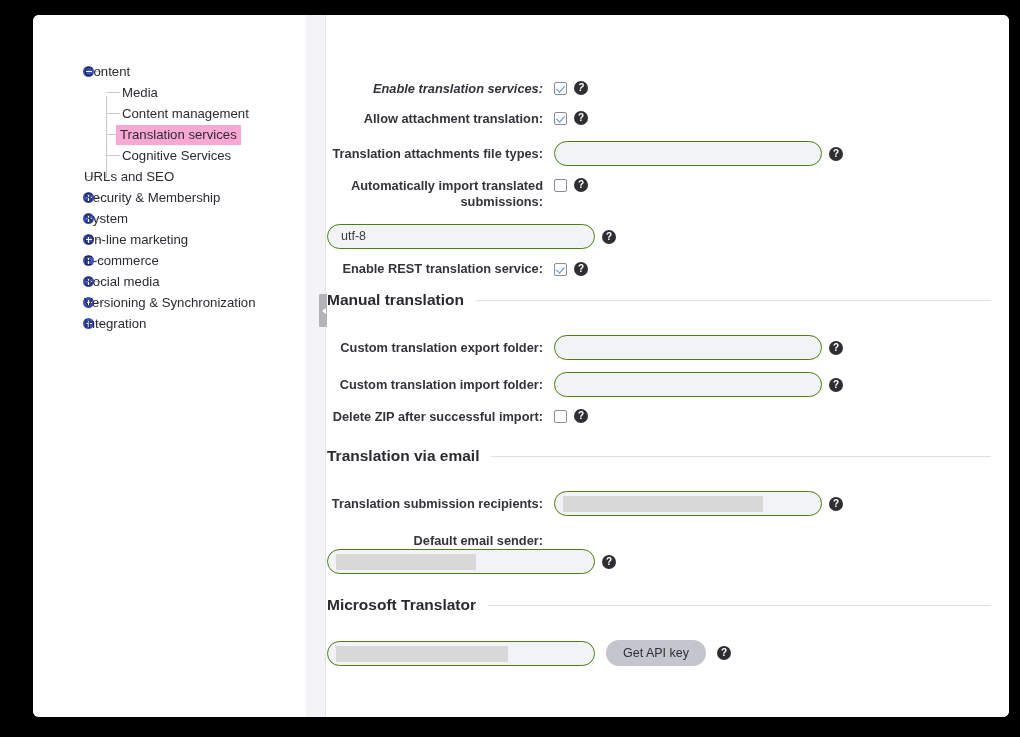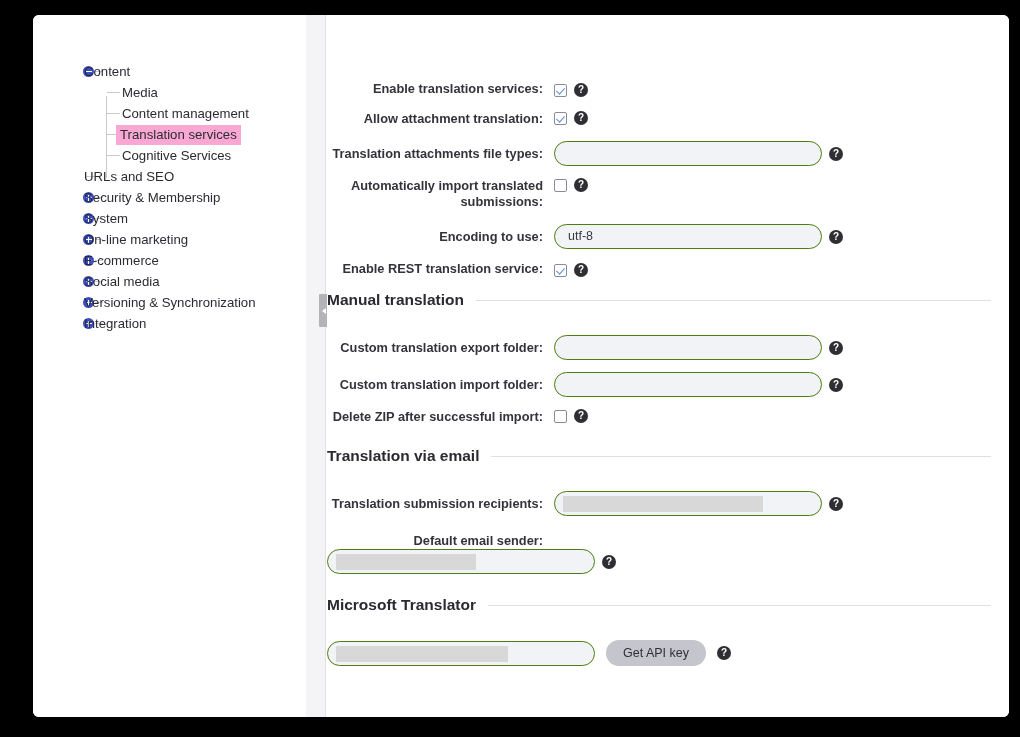--- a/index.html
+++ b/index.html
@@ -329,21 +329,21 @@
 
   <div id="splitter">
     <div id="splitter-handle">
       <span class="arrow"></span>
     </div>
   </div>
 
   <div id="settings-panel">
     <div id="settings-body">
         <div style="padding-top: 66px;">
-          <div class="form-row" style="margin-bottom: 14px; align-items: flex-end;">
+          <div class="form-row" style="margin-bottom: 14px; align-items: flex-start; font-style: italic;">
             <div class="field-label" style="padding-top: 0px;">Enable translation services:</div>
             <div class="field-ctl">
               <span class="cbox checked" role="checkbox" aria-checked="true"></span>
               <span class="help-icon">?</span>
             </div>
           </div>
           <div class="form-row" style="margin-bottom: 14px; align-items: flex-start;">
             <div class="field-label" style="padding-top: 0px;">Allow attachment translation:</div>
             <div class="field-ctl">
               <span class="cbox checked" role="checkbox" aria-checked="true"></span>
@@ -358,27 +358,26 @@
             </div>
           </div>
           <div class="form-row" style="margin-bottom: 14px; align-items: flex-start;">
             <div class="field-label" style="padding-top: 0px;">Automatically import translated submissions:</div>
             <div class="field-ctl">
               <span class="cbox" role="checkbox" aria-checked="false"></span>
               <span class="help-icon">?</span>
             </div>
           </div>
           <div class="form-row" style="margin-bottom: 12px;">
-            <div class="field-label" style="padding-top: 5px;">Encoding to use:</div>
             <div class="field-ctl">
               <div class="pill-input"><span>utf-8</span></div>
               <span class="help-icon">?</span>
             </div>
           </div>
-          <div class="form-row" style="margin-bottom: 14px; align-items: flex-end;">
+          <div class="form-row" style="margin-bottom: 14px; align-items: center;">
             <div class="field-label" style="padding-top: 0px;">Enable REST translation service:</div>
             <div class="field-ctl">
               <span class="cbox checked" role="checkbox" aria-checked="true"></span>
               <span class="help-icon">?</span>
             </div>
           </div>
         </div>
         <div style="margin-top: 14px;">
           <div class="section-head" style="margin-bottom: 26px; padding-right: 18px;">
             <span class="title">Manual translation</span>

